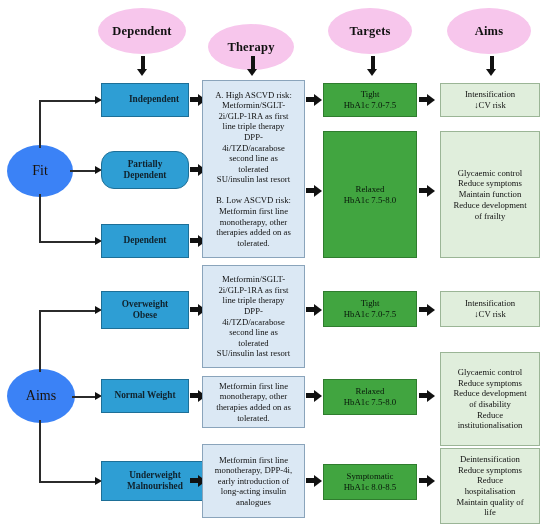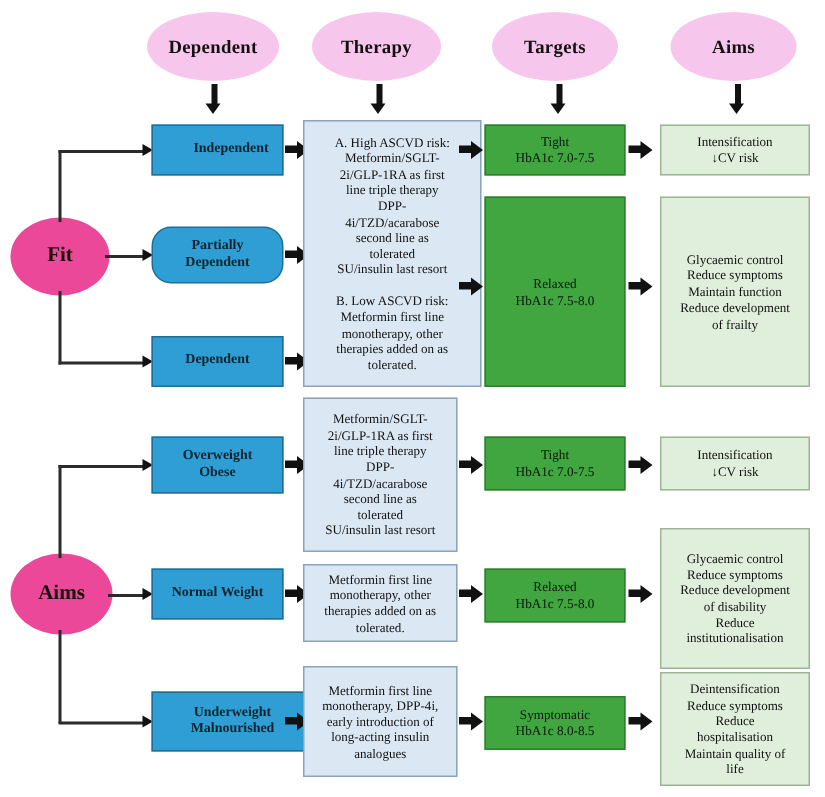--- a/index.html
+++ b/index.html
@@ -25,24 +25,24 @@
     display: flex; align-items: center; justify-content: center;
     font-weight: bold;
     font-size: 12.5px;
     letter-spacing: .2px;
     color: #111;
     text-align: center;
   }
 
   
   .root-ellipse {
-    background: #ec4899;
+    background: #3b82f6;
     border-radius: 50%;
     display: flex; align-items: center; justify-content: center;
-    font-weight: bold;
+    font-weight: normal;
     font-size: 14px;
     color: #1a1208;
   }
 
   
   .cat-box {
     background: #2e9ed4;
     border: 1px solid #1d6f97;
     display: flex; align-items: center; justify-content: center;
     font-weight: bold;
@@ -131,21 +131,21 @@
   }
 </style>
 </head>
 <body>
 
 <div id="canvas">
 
   <div class="node hdr-ellipse" style="left:98px; top:8px; width:88px; height:46px;">
     <span>Dependent</span>
   </div>
-  <div class="node hdr-ellipse" style="left:208px; top:8px; width:86px; height:46px;">
+  <div class="node hdr-ellipse" style="left:208px; top:24px; width:86px; height:46px;">
     <span>Therapy</span>
   </div>
   <div class="node hdr-ellipse" style="left:328px; top:8px; width:84px; height:46px;">
     <span>Targets</span>
   </div>
   <div class="node hdr-ellipse" style="left:447px; top:8px; width:84px; height:46px;font-family:Liberation Serif, serif;">
     <span>Aims</span>
   </div>
 
   <div class="fat-down" style="left:138px; top:56px;">
@@ -196,21 +196,21 @@
   </div>
   <div class="fat-arrow" style="left:190px; top:164px;">
     <div class="shaft"></div>
       <div class="head"></div>
   </div>
   <div class="fat-arrow" style="left:190px; top:235px;">
     <div class="shaft"></div>
       <div class="head"></div>
   </div>
 
-  <div class="node thr-box" style="left:202px; top:80px; width:119px; height:178px;">
+  <div class="node thr-box" style="left:202px; top:80px; width:103px; height:178px;">
     <span class="bx-lines">A. High ASCVD risk:<br>Metformin/SGLT-<br>2i/GLP-1RA as first<br>line triple therapy<br>DPP-<br>4i/TZD/acarabose<br>second line as<br>tolerated<br>SU/insulin last resort<br>&nbsp;<br>B. Low ASCVD risk:<br>Metformin first line<br>monotherapy, other<br>therapies added on as<br>tolerated.</span>
   </div>
 
   <div class="fat-arrow" style="left:306px; top:94px;">
     <div class="shaft"></div>
       <div class="head"></div>
   </div>
   <div class="fat-arrow" style="left:306px; top:185px;">
     <div class="shaft"></div>
       <div class="head"></div>

